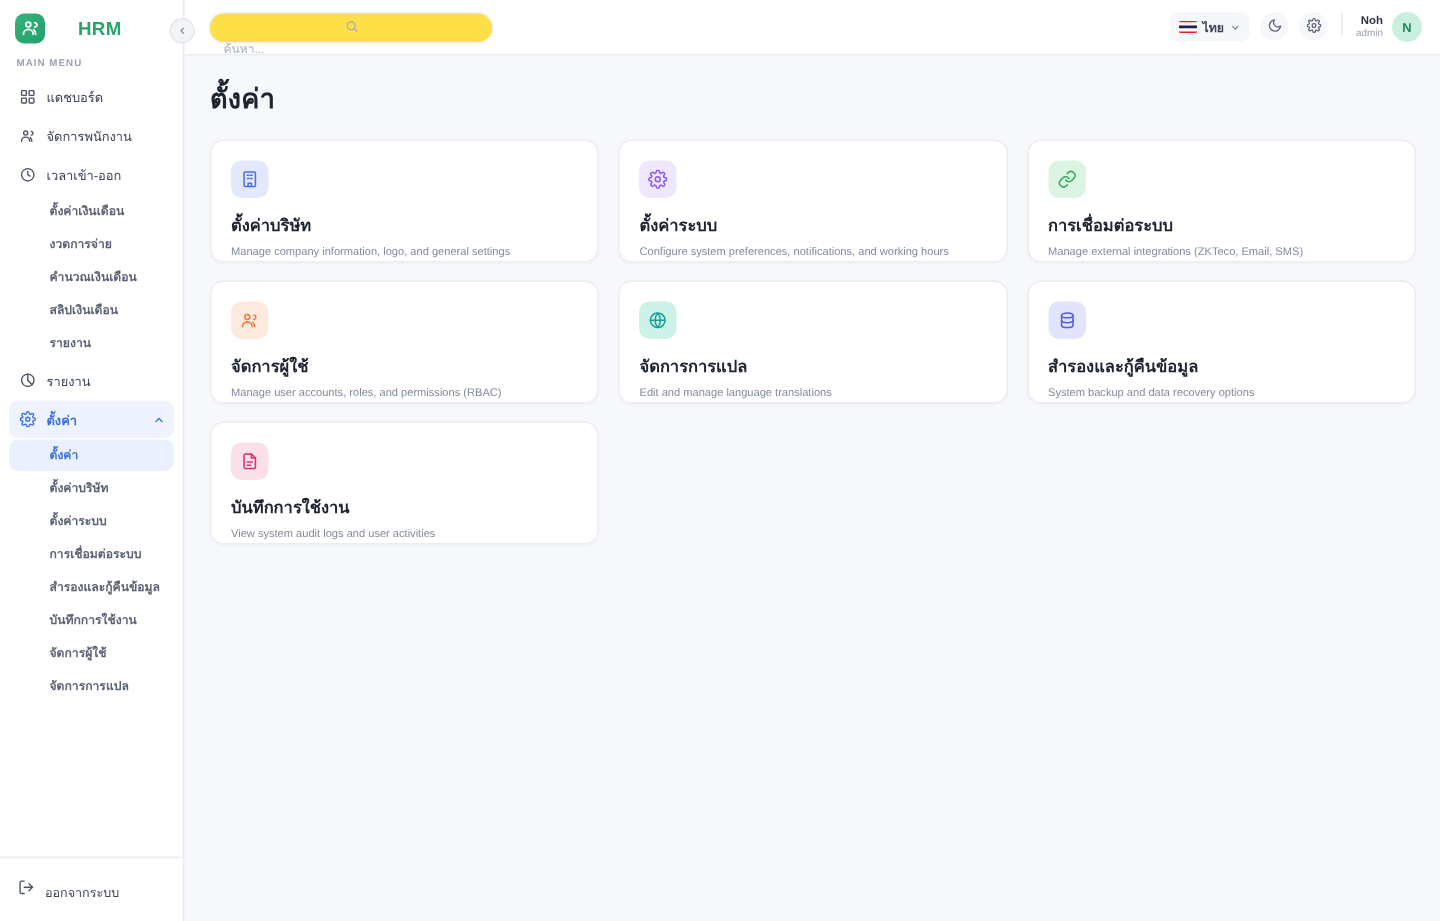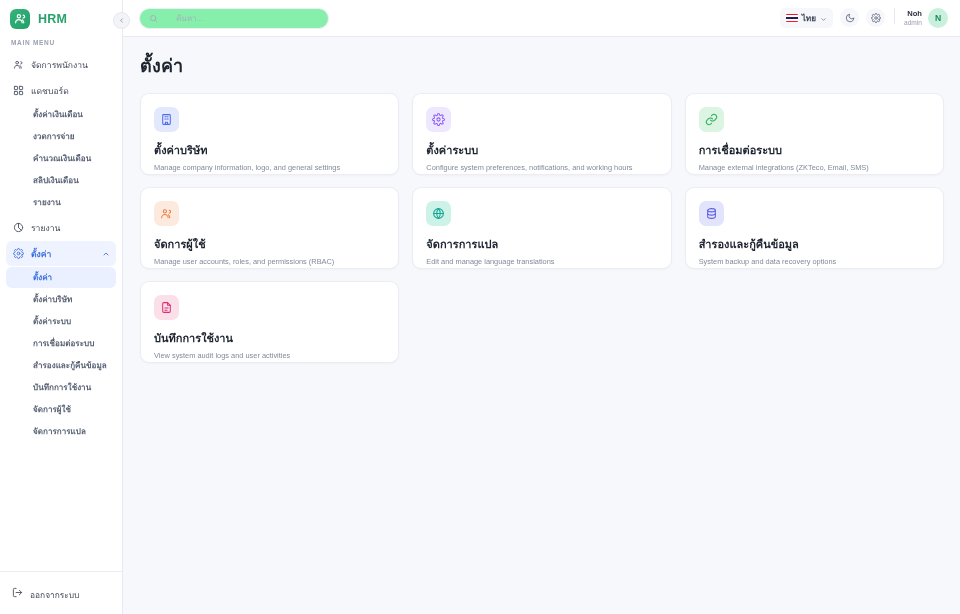--- a/index.html
+++ b/index.html
@@ -14,21 +14,21 @@
   
   .sidebar {
     width: 123px; height: 614px;
     background: #ffffff;
     border-right: 1px solid #e8eaf0;
     display: flex; flex-direction: column;
     position: relative;
     flex: 0 0 123px;
   }
   .brand {
-    display: flex; align-items: center; gap: 8px;
+    display: flex; align-items: center; gap: 22px;
     padding: 8px 0 8px 10px; height: 37px;
   }
   .brand-logo {
     width: 20px; height: 20px; border-radius: 6px;
     background: linear-gradient(135deg,#34b37a,#23a06a);
     display: flex; align-items: center; justify-content: center;
     flex: 0 0 20px;
   }
   .brand-name {
     font-size: 12.5px; font-weight: bold; color: #27a36b; letter-spacing: .2px;
@@ -72,22 +72,22 @@
 
   
   .main { flex: 1 1 auto; height: 614px; display: flex; flex-direction: column; background: #f7f8fb; min-width: 0; }
   .topbar {
     height: 37px; background: #ffffff; border-bottom: 1px solid #e8eaf0;
     display: flex; align-items: center; padding: 0 12px 0 16px; gap: 10px;
     flex: 0 0 37px;
   }
   .search-box {
     width: 190px; height: 21px; border-radius: 11px;
-    background: #86efac; border: 1px solid #eceff5;
-    display: flex; align-items: center; gap: 18px; padding: 0 9px;
+    background: #fde047; border: 1px solid #eceff5;
+    display: flex; align-items: center; gap: 1px; padding: 0 9px; flex-direction: column;
   }
   .search-box input {
     border: none; outline: none; background: transparent;
     font-size: 8px; color: #6e7687; width: 100%;
     font-family: "Liberation Sans", sans-serif;
   }
   .search-box input::placeholder { color: #a7adbb; }
   .topbar-right { margin-left: auto; display: flex; align-items: flex-start; gap: 7px; }
   .lang-select {
     display: flex; align-items: center; gap: 4px;
@@ -167,41 +167,50 @@
         <polyline points="15 18 9 12 15 6"></polyline>
       </svg>
     </div>
 
     <div class="nav-scroll">
       <div class="menu-label">MAIN MENU</div>
 
       <div class="nav-item">
         <span class="ico">
           <svg width="11" height="11" viewBox="0 0 24 24" fill="none" stroke="#4b5465" stroke-width="2" stroke-linecap="round" stroke-linejoin="round">
+            <rect x="3" y="3" width="7" height="7" rx="1"></rect>
+              <rect x="14" y="3" width="7" height="7" rx="1"></rect>
+            <rect x="3" y="14" width="7" height="7" rx="1"></rect>
+              <rect x="14" y="14" width="7" height="7" rx="1"></rect>
+          </svg>
+        </span>
+        <span class="txt">แดชบอร์ด</span>
+      </div>
+
+      <div class="nav-item">
+        <span class="ico">
+          <svg width="11" height="11" viewBox="0 0 24 24" fill="none" stroke="#4b5465" stroke-width="2" stroke-linecap="round" stroke-linejoin="round">
             <circle cx="9" cy="8" r="3"></circle>
               <path d="M3 20c0-3.3 2.7-6 6-6s6 2.7 6 6"></path>
               <path d="M17 11a2.6 2.6 0 1 0 0-5.2"></path>
               <path d="M18 20c0-2.2-.9-4.2-2.3-5.6"></path>
           </svg>
         </span>
         <span class="txt">จัดการพนักงาน</span>
       </div>
 
       <div class="nav-item">
         <span class="ico">
           <svg width="11" height="11" viewBox="0 0 24 24" fill="none" stroke="#4b5465" stroke-width="2" stroke-linecap="round" stroke-linejoin="round">
-            <rect x="3" y="3" width="7" height="7" rx="1"></rect>
-              <rect x="14" y="3" width="7" height="7" rx="1"></rect>
-            <rect x="3" y="14" width="7" height="7" rx="1"></rect>
-              <rect x="14" y="14" width="7" height="7" rx="1"></rect>
-          </svg>
-        </span>
-        <span class="txt">แดชบอร์ด</span>
-      </div>
-
+            <circle cx="12" cy="12" r="9"></circle>
+              <polyline points="12 7 12 12 15.5 14"></polyline>
+          </svg>
+        </span>
+        <span class="txt">เวลาเข้า-ออก</span>
+      </div>
 
 
       <div class="sub-list">
         <div class="sub-item">
           <span class="txt">ตั้งค่าเงินเดือน</span>
         </div>
         <div class="sub-item">
           <span class="txt">งวดการจ่าย</span>
         </div>
         <div class="sub-item">

